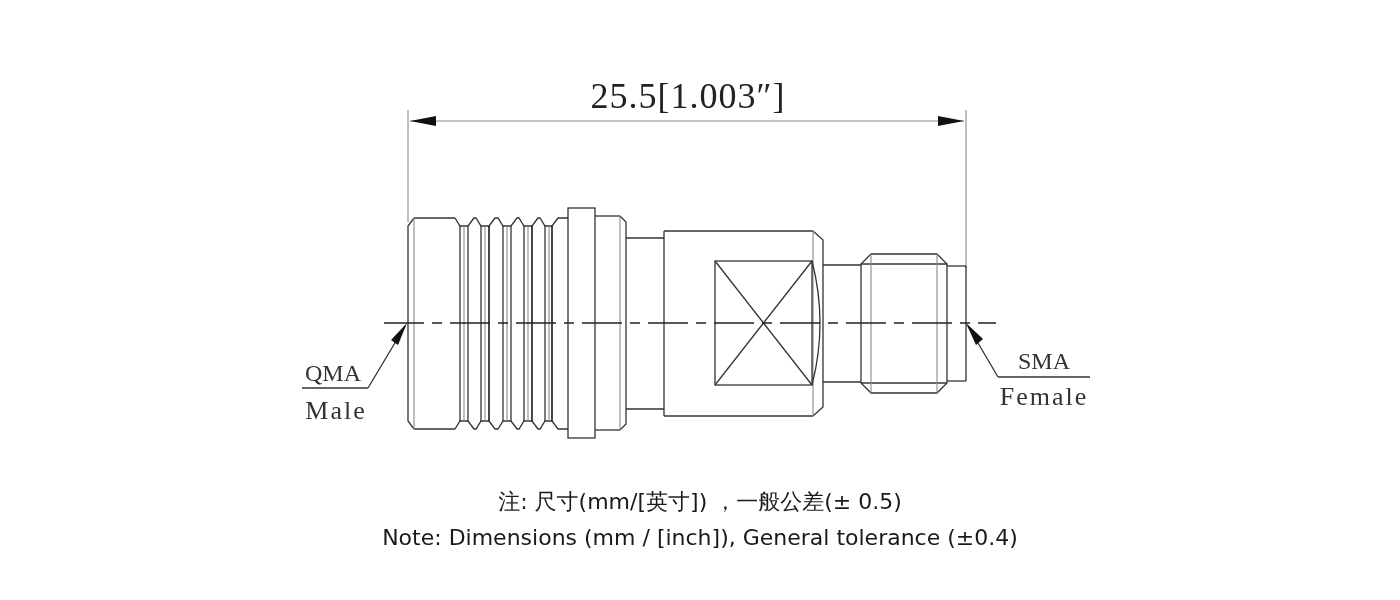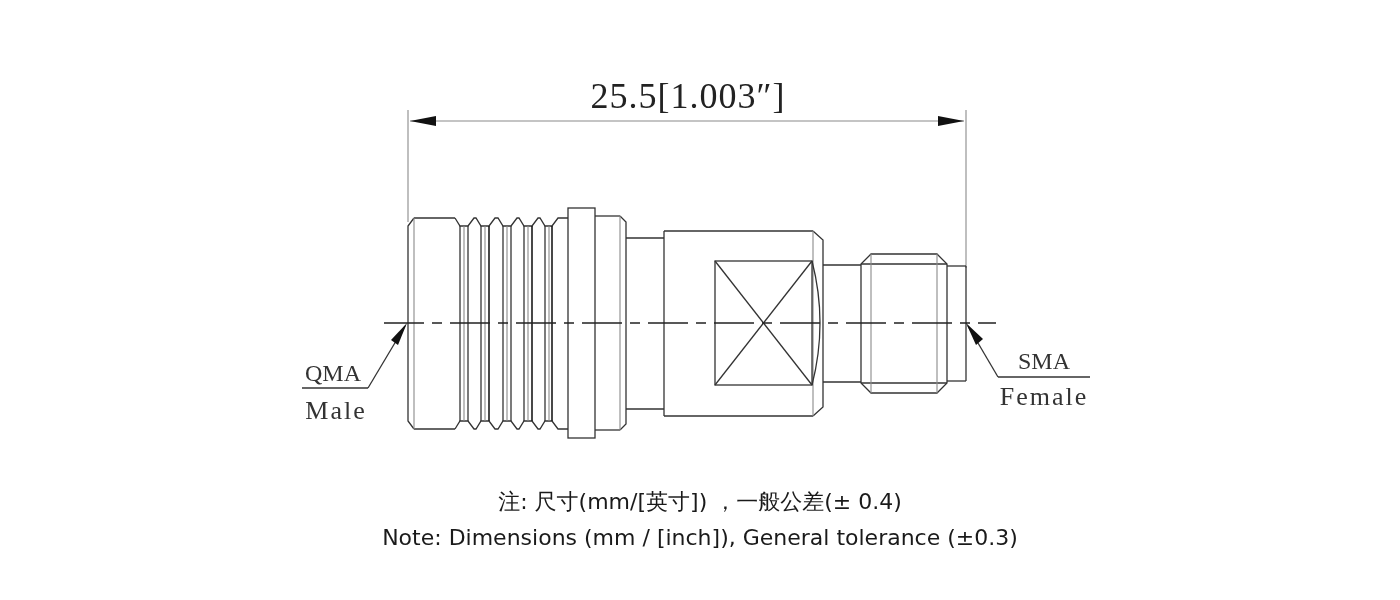--- a/index.html
+++ b/index.html
@@ -151,15 +151,15 @@
   <g>
     <line class="ln" x1="968" y1="326" x2="998" y2="377"></line>
     <polygon points="966,323 983,339 976,345" fill="#111"></polygon>
     <line class="ln" x1="998" y1="377" x2="1090" y2="377"></line>
     <text class="label-sm" x="1044" y="369" text-anchor="middle">SMA</text>
     <text class="label" x="1044" y="405" text-anchor="middle">Female</text>
   </g>
 </svg>
 
 <div class="notes">
-  <span class="note-line">注: 尺寸(mm/[英寸]) ，一般公差(± 0.4)</span>
-  <span class="note-line">Note: Dimensions (mm / [inch]), General tolerance (±0.3)</span>
+  <span class="note-line">注: 尺寸(mm/[英寸]) ，一般公差(± 0.5)</span>
+  <span class="note-line">Note: Dimensions (mm / [inch]), General tolerance (±0.4)</span>
 </div>
 
 </body></html>

